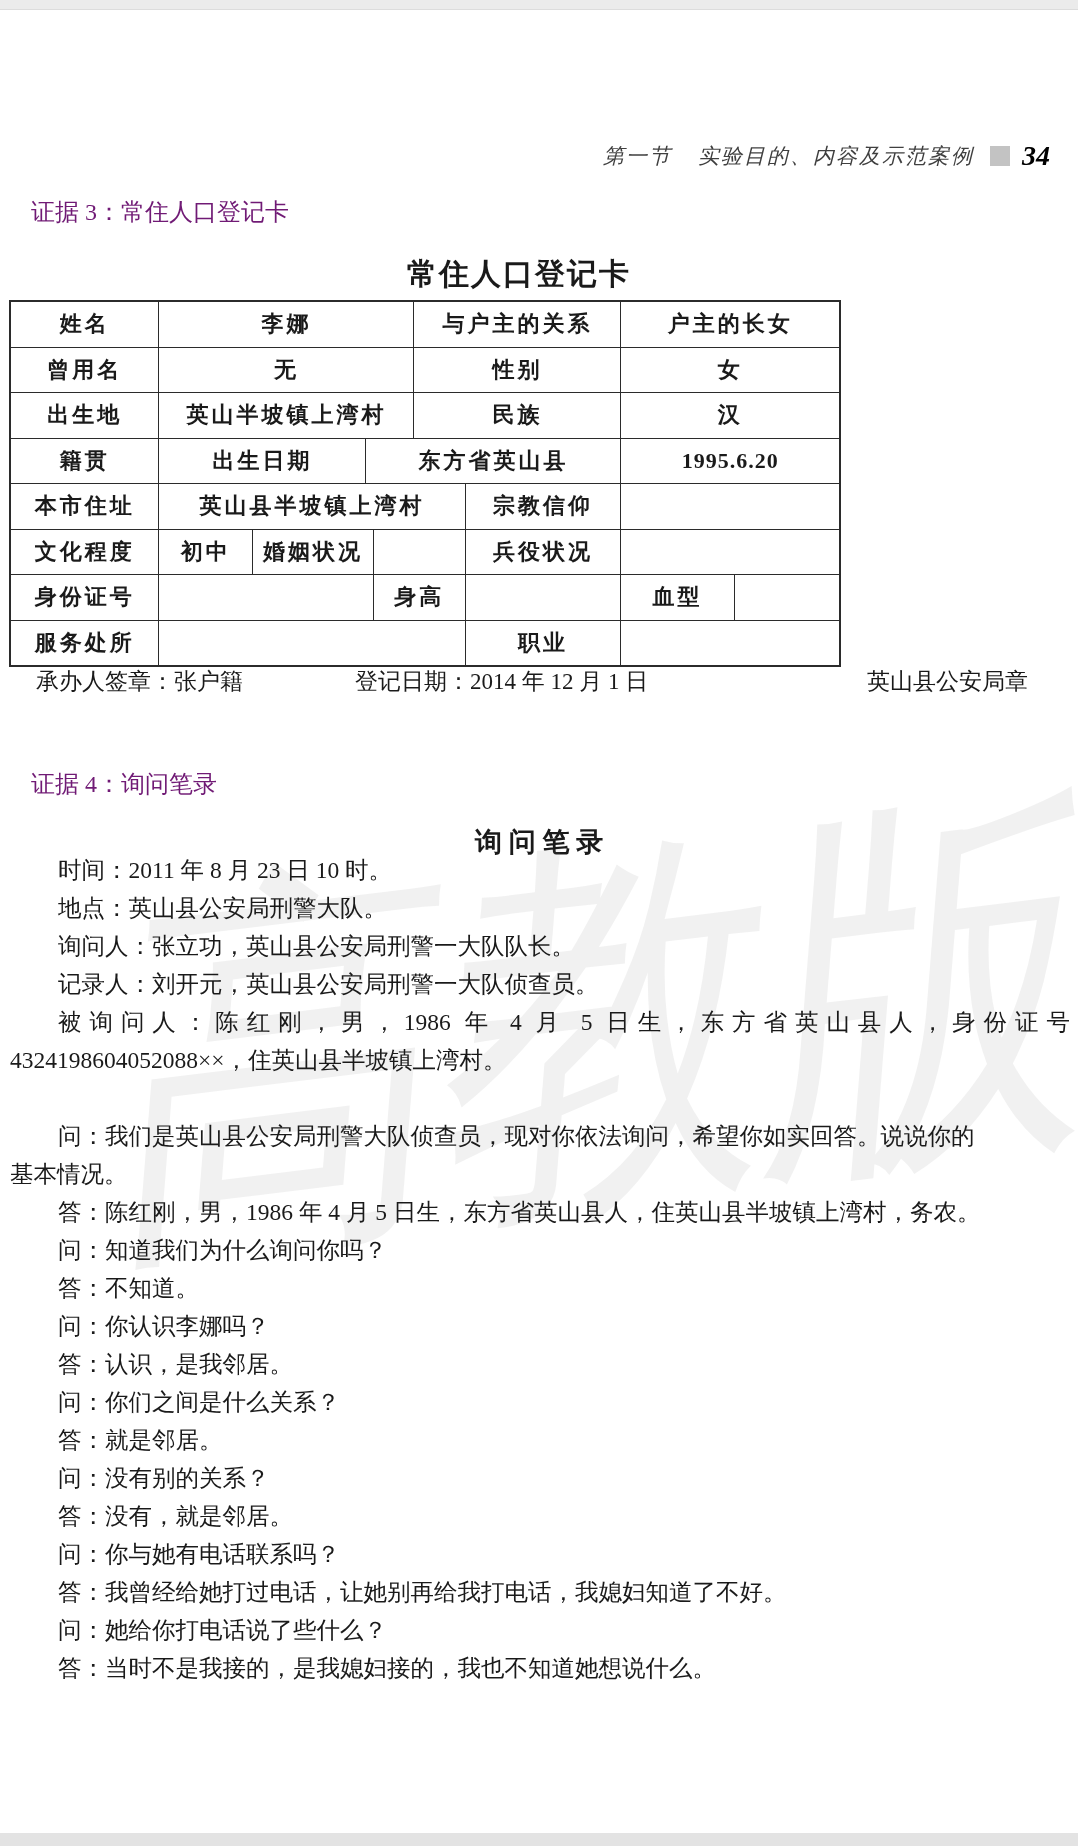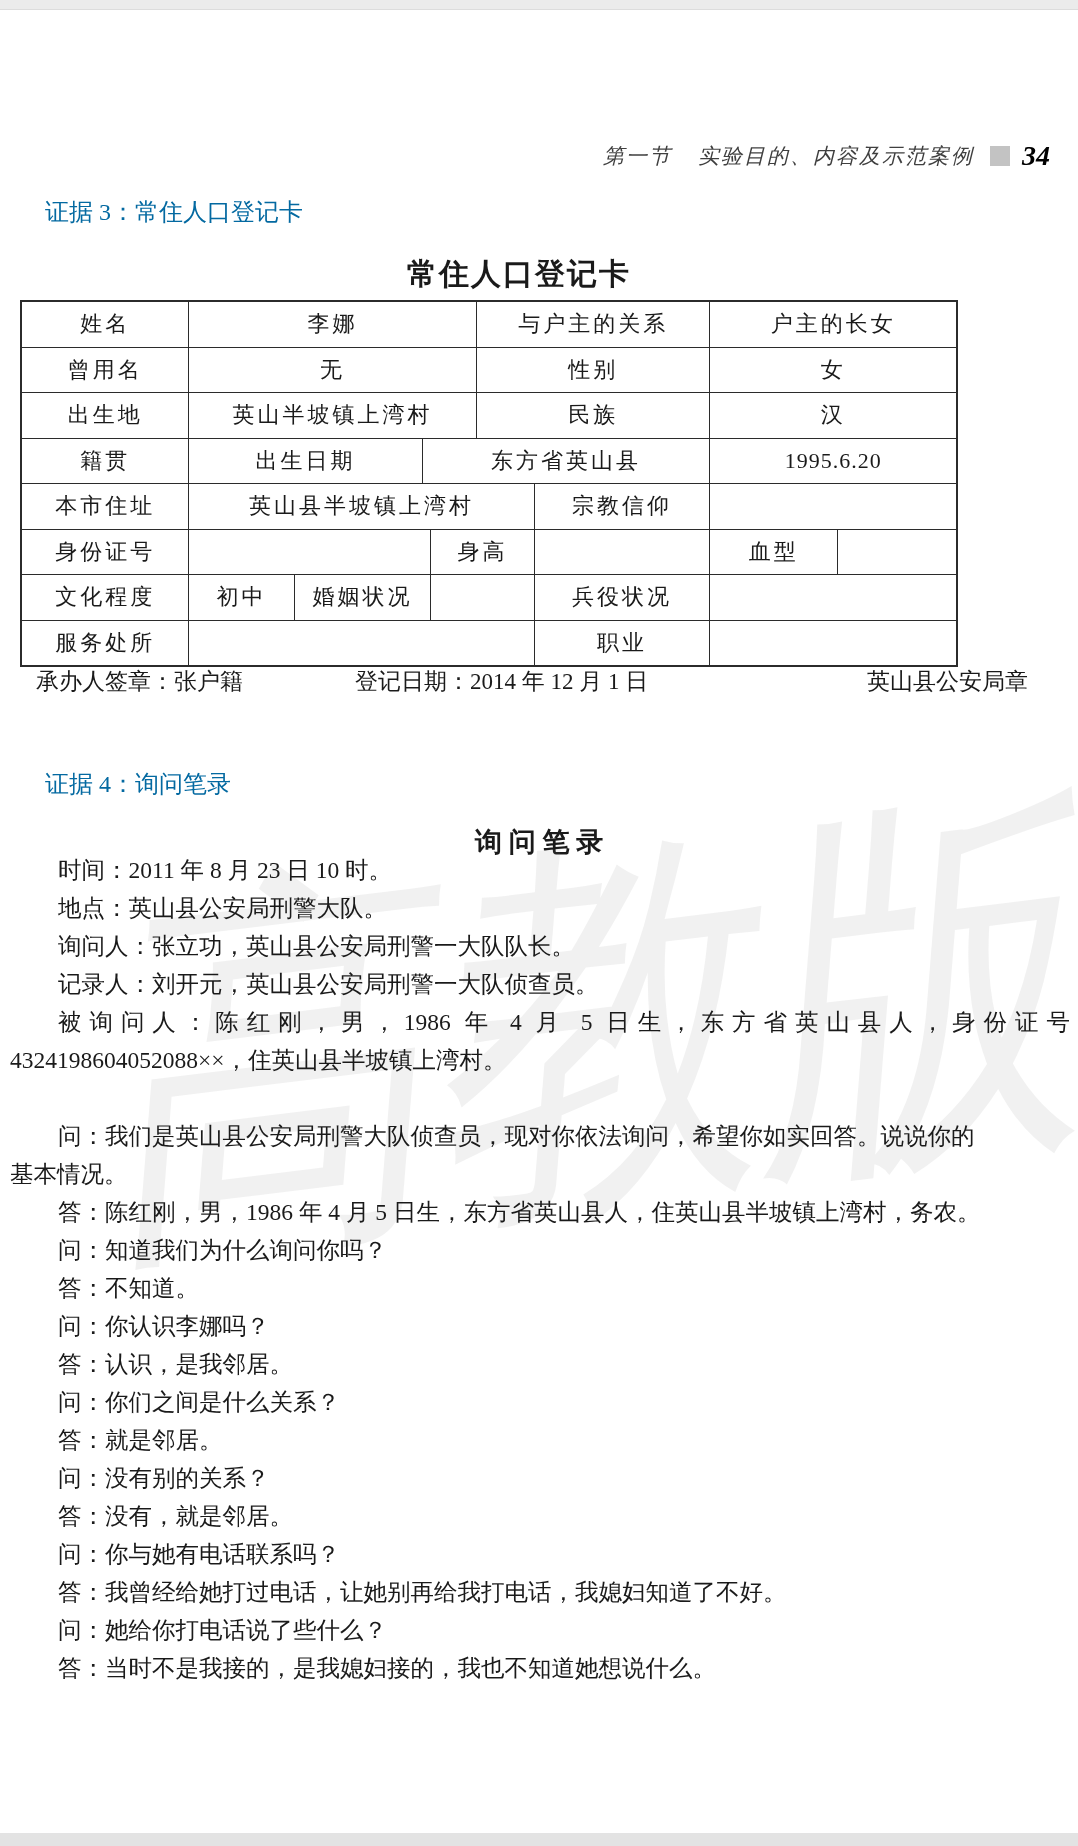--- a/index.html
+++ b/index.html
@@ -13,30 +13,30 @@
     background:#e3e3e3; }
 
   
   .run-head { position:absolute; top:140px; right:28px; display:flex; align-items:center;
     font-family:"Liberation Sans", sans-serif; font-size:21px; color:#3f3f3f;font-style:italic; }
   .run-head .sec { margin-right:26px; letter-spacing:2px; }
   .run-head .ttl { letter-spacing:2px; }
   .run-head .sq { width:20px; height:20px; background:#c3c3c3; margin:0 12px 0 16px; }
   .run-head .pno { font-family:"Liberation Serif", serif; font-size:28px; font-weight:bold; color:#000; }
 
-  .ev-heading { position:absolute; left:45px; font-size:24px; color:#0369a1; }
+  .ev-heading { position:absolute; left:31px; font-size:24px; color:#701a75; }
   #ev3-heading { top:196px; }
   #ev4-heading { top:768px; }
 
   .tbl-title { position:absolute; top:254px; left:8px; width:1022px; text-align:center;
     font-size:30px; font-weight:bold; letter-spacing:2px; }
 
   
-  .reg-table { position:absolute; top:300px; left:20px; width:938px;
-    border:2px solid #2b2b2b; box-sizing:border-box; background:transparent; }
+  .reg-table { position:absolute; top:300px; left:9px; width:832px;
+    border:2px solid #2b2b2b; box-sizing:border-box; background:transparent;font-weight:bold; }
   .t-row { display:flex; height:44.5px; border-top:1px solid #2b2b2b; }
   .t-row:first-child { border-top:none; }
   .tc { box-sizing:border-box; border-left:1px solid #2b2b2b;
     display:flex; align-items:center; justify-content:center;
     font-size:22px; letter-spacing:3px; white-space:nowrap; overflow:hidden; }
   .t-row .tc:first-child { border-left:none; }
   .tc.num { letter-spacing:1px; }
 
   .sig-line { position:absolute; top:666px; left:8px; width:1022px; display:flex;
     font-size:23px; }
@@ -102,34 +102,34 @@
       <div class="tc" style="width:30.8%">东方省英山县</div>
       <div class="tc num" style="width:26.4%">1995.6.20</div>
     </div>
     <div class="t-row">
       <div class="tc" style="width:17.8%">本市住址</div>
       <div class="tc" style="width:37.0%">英山县半坡镇上湾村</div>
       <div class="tc" style="width:18.8%">宗教信仰</div>
       <div class="tc" style="width:26.4%"></div>
     </div>
     <div class="t-row">
+      <div class="tc" style="width:17.8%">文化程度</div>
+      <div class="tc" style="width:11.3%">初中</div>
+      <div class="tc" style="width:14.6%">婚姻状况</div>
+      <div class="tc" style="width:11.1%"></div>
+      <div class="tc" style="width:18.8%">兵役状况</div>
+      <div class="tc" style="width:26.4%"></div>
+    </div>
+    <div class="t-row">
       <div class="tc" style="width:17.8%">身份证号</div>
       <div class="tc" style="width:25.9%"></div>
       <div class="tc" style="width:11.1%">身高</div>
       <div class="tc" style="width:18.8%"></div>
       <div class="tc" style="width:13.7%">血型</div>
       <div class="tc" style="width:12.7%"></div>
-    </div>
-    <div class="t-row">
-      <div class="tc" style="width:17.8%">文化程度</div>
-      <div class="tc" style="width:11.3%">初中</div>
-      <div class="tc" style="width:14.6%">婚姻状况</div>
-      <div class="tc" style="width:11.1%"></div>
-      <div class="tc" style="width:18.8%">兵役状况</div>
-      <div class="tc" style="width:26.4%"></div>
     </div>
     <div class="t-row">
       <div class="tc" style="width:17.8%">服务处所</div>
       <div class="tc" style="width:37.0%"></div>
       <div class="tc" style="width:18.8%">职业</div>
       <div class="tc" style="width:26.4%"></div>
     </div>
   </div>
 
   <div class="sig-line">

